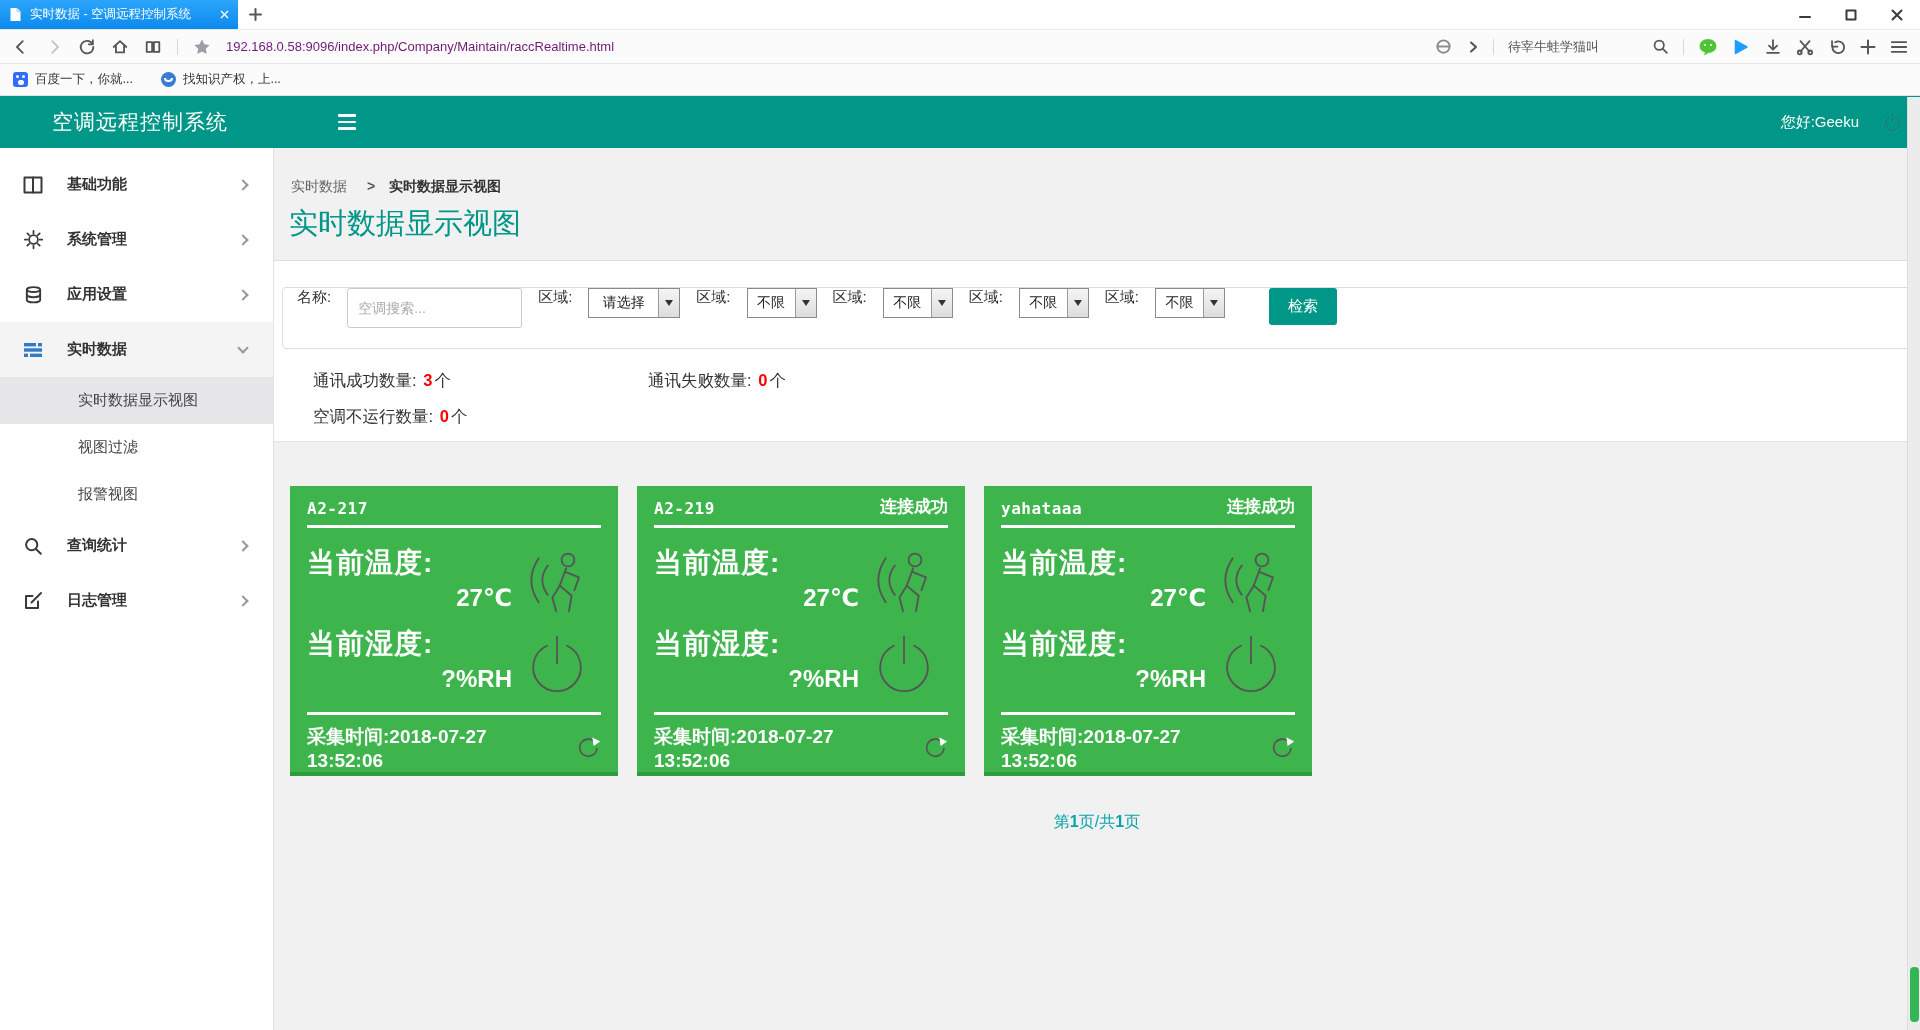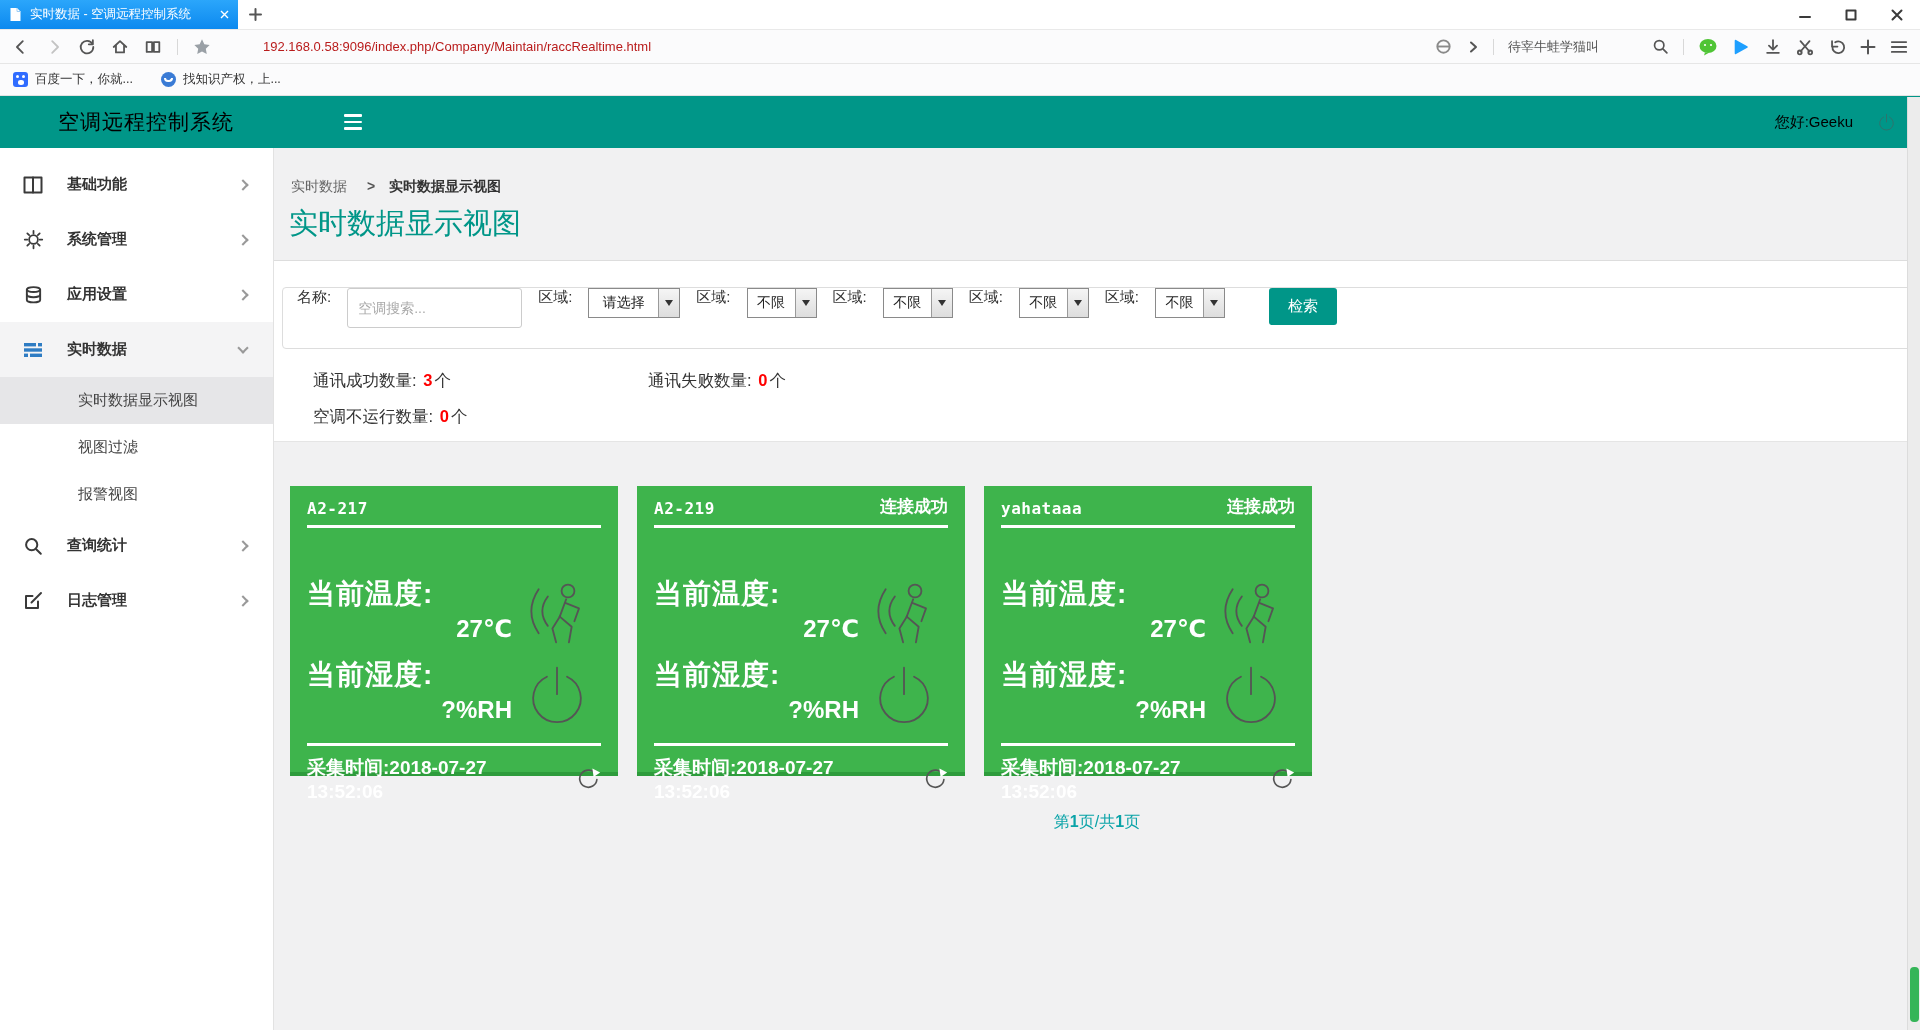--- a/index.html
+++ b/index.html
@@ -9,35 +9,35 @@
   
   .tabbar { height:30px; background:#fff; display:flex; align-items:stretch; position:relative; border-bottom:1px solid #e9e9e9; }
   .tab { width:238px; background:linear-gradient(180deg,#2ba6fb,#0c89ef); display:flex; align-items:center; padding:0 9px; gap:8px; }
   .tab-title { color:#fff; font-size:12.5px; flex:1; white-space:nowrap; overflow:hidden; }
   .tab svg { flex:0 0 auto; }
   .newtab { width:34px; display:flex; align-items:center; justify-content:center; }
   .wincontrols { position:absolute; right:0; top:0; height:30px; display:flex; }
   .winbtn { width:46px; display:flex; align-items:center; justify-content:center; }
 
   .toolbar { height:34px; background:#fbfbfc; border-bottom:1px solid #e6e6e6; display:flex; align-items:center; padding:0 12px; gap:15px; }
-  .urltext { font-size:13px; color:#b91c1c; white-space:nowrap;margin-left:37px; }
+  .urltext { font-size:13px; color:#701a75; white-space:nowrap; }
   .tbdiv { width:1px; height:16px; background:#d8d8d8; }
   .toolbar-right { margin-left:auto; display:flex; align-items:center; gap:14px; }
   .searchtext { font-size:13px; color:#555; min-width:130px; }
 
   .bookmarksbar { height:32px; background:#fbfbfc; border-bottom:1px solid #e3e3e3; display:flex; align-items:center; padding:0 13px; gap:28px; }
   .bm { display:flex; align-items:center; gap:7px; font-size:12.5px; color:#333; }
   .bm-ico1 { width:15px; height:15px; background:#306cff; border-radius:3px; position:relative; }
   .bm-ico1 i { position:absolute; background:#fff; border-radius:50%; }
   .bm-ico1 .d1{ width:3px;height:3px;left:3px;top:3px; } .bm-ico1 .d2{ width:3px;height:3px;right:3px;top:3px; } .bm-ico1 .d3{ width:6px;height:5px;left:4.5px;bottom:2.5px;border-radius:45%; }
   .bm-ico2 { width:15px; height:15px; background:#3a7bd5; border-radius:50%; position:relative; }
   .bm-ico2 i { position:absolute; left:3px; top:6px; width:9px; height:4px; border:2px solid #fff; border-top:none; border-radius:0 0 8px 8px; }
 
   
-  .appheader { height:52px; background:#009688; display:flex; align-items:center; color:#000000; padding:0 24px; }
+  .appheader { height:52px; background:#009688; display:flex; align-items:center; color:#ffffff; padding:0 18px; }
   .app-title { font-size:21px; letter-spacing:1px; margin-left:34px; font-weight:400; }
   .hamburger { margin-left:110px; display:flex; flex-direction:column; gap:4px; cursor:pointer; }
   .hamburger i { width:18px; height:2.5px; background:#fff; border-radius:1px; }
   .greeting { margin-left:auto; font-size:15px; }
   .hd-power { margin-left:24px; display:flex; }
 
   
   .appbody { display:flex; height:882px; }
   .sidebar { width:274px; background:#fff; border-right:1px solid #e2e2e2; padding-top:9px; flex:0 0 auto; }
   .content { flex:1; background:#f1f1f2; position:relative; }
@@ -74,21 +74,21 @@
 
   .stats { margin:13px 0 0 31px; display:grid; grid-template-columns:335px 420px; line-height:36px; font-size:16.5px; color:#333; }
   .stat-val { color:#f00; font-weight:700; padding:0 2px; }
 
   
   .cards { margin:44px 0 0 16px; display:flex; gap:19px; }
   .card { width:328px; height:290px; background:#3eb44c; color:#fff; padding:0 17px; border-bottom:4px solid #2e9c3c; }
   .card-head { display:flex; justify-content:space-between; align-items:flex-end; height:42px; border-bottom:3px solid #fff; padding-bottom:7px; }
   .card-name { font-family:"DejaVu Sans Mono","Liberation Mono",monospace; font-weight:700; font-size:16px; letter-spacing:0.5px; }
   .card-status { font-size:17px; font-weight:700; }
-  .card-body { display:flex; height:184px;margin-top:31px; }
+  .card-body { display:flex; height:184px; }
   .card-metrics { flex:1; padding-top:16px; }
   .metric-label { font-size:28px; font-weight:700; letter-spacing:1px; }
   .metric-value { font-size:24px; font-weight:700; width:205px; text-align:right; margin-top:2px; }
   .m2 { margin-top:13px; }
   .card-icons { width:132px; display:flex; flex-direction:column; align-items:center; justify-content:space-around; padding:12px 0 6px 0; }
   .card-foot { border-top:3px solid #fff; display:flex; align-items:center; padding-top:9px; font-size:19px; font-weight:700; gap:13px; }
 
   .pagination { margin-top:36px; text-align:center; font-size:16px; color:#0aa3a8; }
   .pagination .num { font-weight:700; }
 

